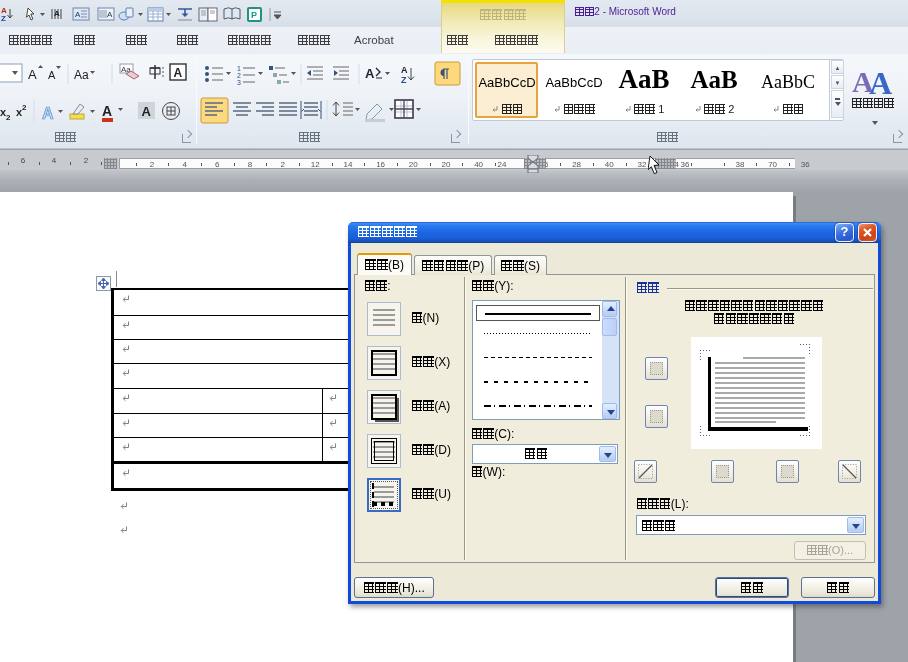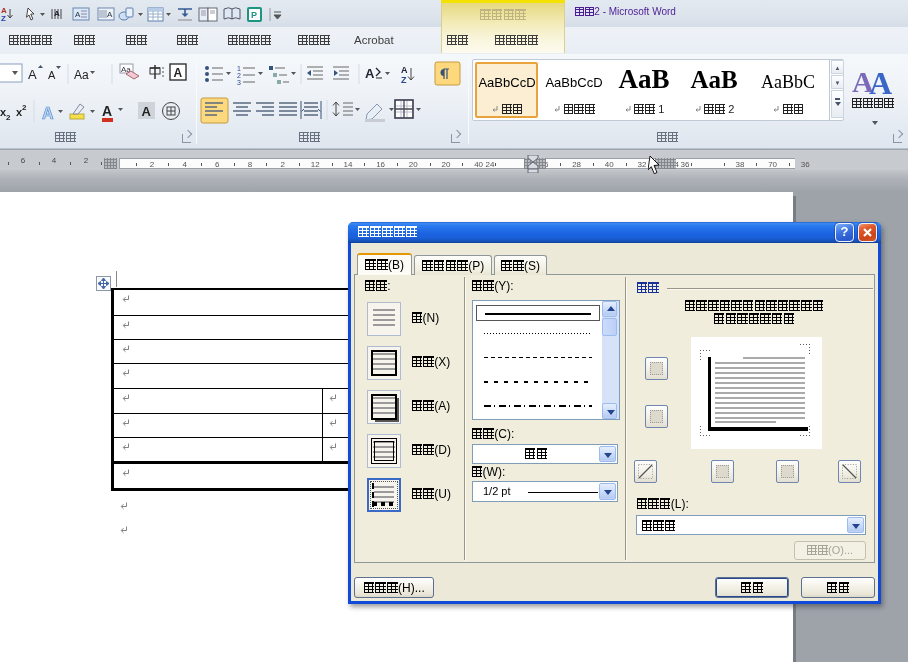--- a/index.html
+++ b/index.html
@@ -371,21 +371,21 @@
       <div class="rnum" style="left:64.7px">4</div>
       <div class="rnum" style="left:97.3px">6</div>
       <div class="rnum" style="left:130.0px">8</div>
       <div class="rnum" style="left:162.7px">2</div>
       <div class="rnum" style="left:195.3px">12</div>
       <div class="rnum" style="left:228.0px">14</div>
       <div class="rnum" style="left:260.6px">16</div>
       <div class="rnum" style="left:293.3px">20</div>
       <div class="rnum" style="left:326.0px">20</div>
       <div class="rnum" style="left:358.6px">40</div>
-      <div class="rnum" style="left:370px">24</div>
+      <div class="rnum" style="left:382px">24</div>
       <div class="rnum" style="left:423.9px">26</div>
       <div class="rnum" style="left:456.6px">28</div>
       <div class="rnum" style="left:489.3px">40</div>
       <div class="rnum" style="left:521.9px">32</div>
       <div class="rnum" style="left:554.6px">34</div>
       <div class="rnum" style="left:565px">36</div>
       <div class="rnum" style="left:619.9px">38</div>
       <div class="rnum" style="left:652.6px">70</div>
       <div class="rnum" style="left:685.2px">36</div>
     </div>
@@ -521,25 +521,20 @@
             <div class="xarrow" style="left:0;top:auto;bottom:0;width:15px;height:16px"></div>
             <div class="ab" style="left:0px;top:17px;width:15px;height:18px;border:1px solid #9cbcf0;border-radius:2px;background:linear-gradient(90deg,#cddcfb,#bccff7)"></div>
           </div>
         </div>
         <div class="dlabel" style="left:116px;top:152px"><i class="z"></i><i class="z"></i>(C):</div>
         <div class="xcombo" style="left:117px;top:169px;width:146px;height:20px">
           <span style="position:absolute;left:0;right:18px;top:2px;text-align:center"><i class="z"></i><i class="z"></i></span>
           <div class="xarrow"></div>
         </div>
         <div class="dlabel" style="left:116px;top:190px"><i class="z"></i>(W):</div>
-        <div class="xcombo" style="left:117px;top:206px;width:146px;height:21px">
-          <span style="position:absolute;left:10px;top:3px;font-size:11px">1/2 pt</span>
-          <div class="ab" style="left:55px;top:10px;width:70px;height:1px;background:#000"></div>
-          <div class="xarrow"></div>
-        </div>
         <div class="groove" style="left:270px;top:2px;width:1px;height:283px"></div>
         <div class="dlabel" style="left:281px;top:6px;color:#16309c"><i class="z"></i><i class="z"></i></div>
         <div class="groove" style="left:312px;top:13px;width:206px;height:1px"></div>
         <div class="dlabel" style="left:285px;top:25px;width:228px;text-align:center;line-height:13px"><i class="z"></i><i class="z"></i><i class="z"></i><i class="z"></i><i class="z"></i><i class="z"></i><i class="z"></i><i class="z"></i><i class="z"></i><i class="z"></i><i class="z"></i><i class="z"></i><br><i class="z"></i><i class="z"></i><i class="z"></i><i class="z"></i><i class="z"></i><i class="z"></i><i class="z"></i></div>
         <div id="pvbox" style="left:336px;top:62px;width:131px;height:112px">
           <div class="ab" style="left:9px;top:13px;width:10px;height:1px;background:repeating-linear-gradient(90deg,#606060 0 1px,transparent 1px 3px)"></div>
           <div class="ab" style="left:9px;top:13px;width:1px;height:10px;background:repeating-linear-gradient(180deg,#606060 0 1px,transparent 1px 3px)"></div>
           <div class="ab" style="left:109px;top:7px;width:10px;height:1px;background:repeating-linear-gradient(90deg,#606060 0 1px,transparent 1px 3px)"></div>
           <div class="ab" style="left:118px;top:7px;width:1px;height:10px;background:repeating-linear-gradient(180deg,#606060 0 1px,transparent 1px 3px)"></div>
           <div class="ab" style="left:9px;top:98px;width:10px;height:1px;background:repeating-linear-gradient(90deg,#606060 0 1px,transparent 1px 3px)"></div>

